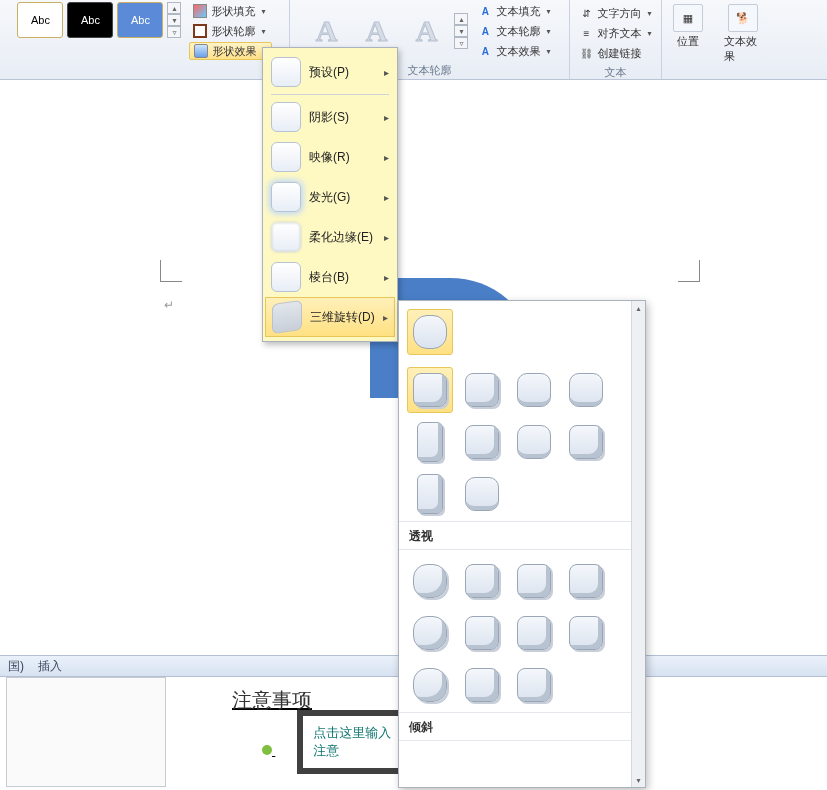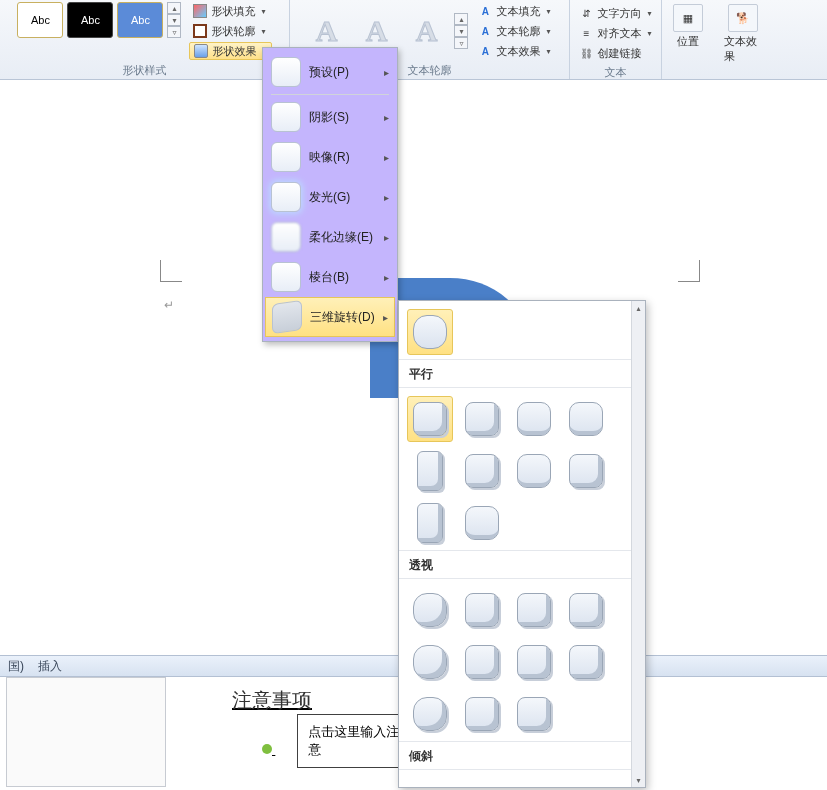--- a/index.html
+++ b/index.html
@@ -80,21 +80,21 @@
   position:absolute; top:158px; left:330px;
   width:160px; height:120px;
   background:#4a7fc8;
   border-top-right-radius:80px 70px;
   border-bottom-right-radius:10px;
 }
 
 .menu {
   position:absolute; top:47px; left:262px;
   width:136px;
-  background:#c4b5fd;
+  background:#fef9c3;
   border:1px solid #aab2bd;
   box-shadow:2px 3px 6px rgba(0,0,0,.25);
   padding:4px 2px;
   z-index:20;
 }
 .menu-item {
   display:flex; align-items:center; gap:8px;
   padding:4px 6px; height:40px;
   position:relative;
 }
@@ -151,21 +151,21 @@
   display:flex; align-items:center; font-size:12px; color:#3a475a; padding:0 8px; gap:14px;
 }
 .notes-panel {
   position:absolute; left:0; right:0; top:677px; bottom:0;
   background:#fff; padding:10px 32px;text-decoration:underline;
 }
 .notes-title { font-size:20px; color:#333; margin-left:200px;}
 .bullet-dot { width:10px;height:10px;background:#7fbf3f;border-radius:50%; margin-left:230px; margin-top:30px; display:inline-block;}
 .notes-input {
   display:inline-block; margin-left:22px; margin-top:-4px;
-  border:1px solid #404040; padding:8px 10px; width:120px; color:#000000; font-size:13px;
+  border:6px solid #404040; padding:8px 10px; width:120px; color:#0f766e; font-size:13px;
   background:#fff;
 }
 .notes-thumb {
   position:absolute; left:6px; top:0; width:160px; height:110px;
   border:1px solid #c7cbd2; background:#fafafa;
 }
 </style>
 </head>
 <body>
 
@@ -199,21 +199,20 @@
             <span>形状轮廓</span>
             <span class="drop-caret">▾</span>
           </div>
         <div class="shape-opt hot">
             <span class="swatch sw-fx"></span>
             <span>形状效果</span>
             <span class="drop-caret">▾</span>
           </div>
       </div>
     </div>
-    <div class="ribbon-group-label">形状样式</div>
   </div>
 
   <div class="ribbon-group" style="width:280px;">
     <div class="wordart-row">
       <div class="bigA">A</div>
       <div class="bigA">A</div>
       <div class="bigA">A</div>
       <div class="gallery-nav">
         <div>▴</div>
         <div>▾</div>
@@ -327,21 +326,20 @@
     <div class="up">▴</div>
     <div class="dn">▾</div>
   </div>
   <div class="fly-body">
     <div class="tile-grid">
       <div class="tile sel">
           <div class="cube3d round" style="box-shadow:none;"></div>
         </div>
     </div>
 
-    <div class="fly-head sub">平行</div>
     <div class="tile-grid">
       <div class="tile sel">
           <div class="cube3d"></div>
         </div>
       <div class="tile">
           <div class="cube3d"></div>
         </div>
       <div class="tile">
           <div class="cube3d flat"></div>
         </div>

